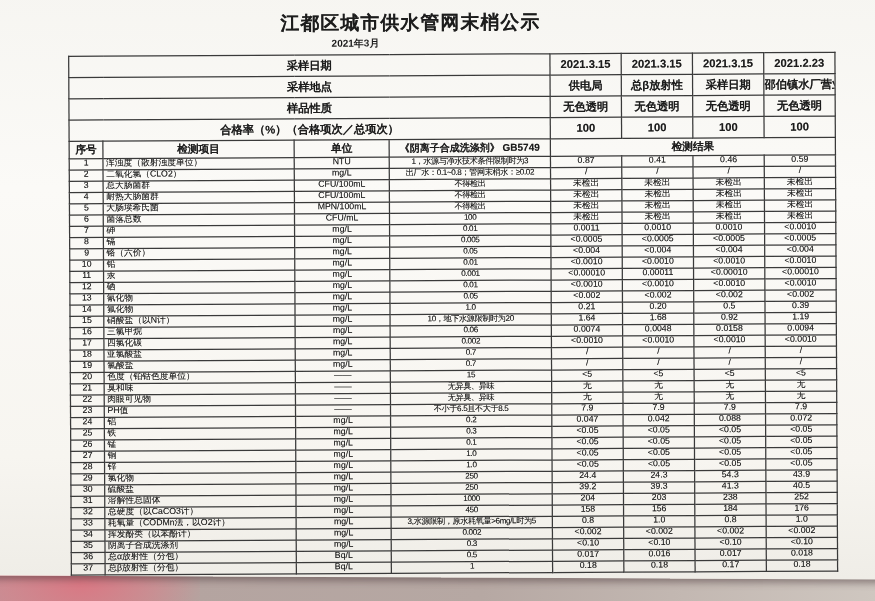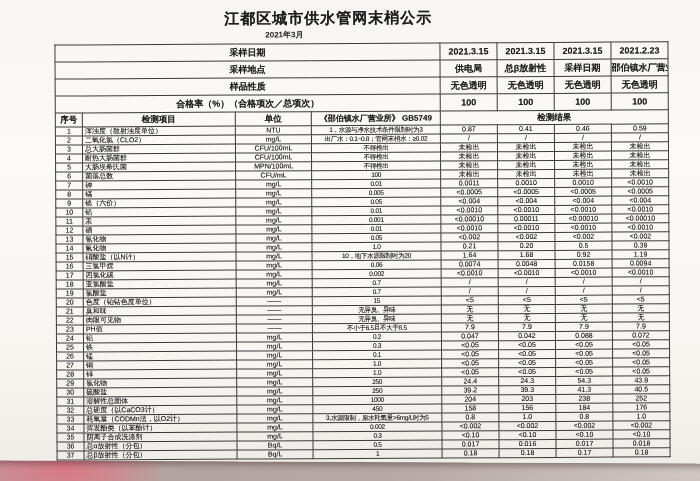--- a/index.html
+++ b/index.html
@@ -100,21 +100,21 @@
             <td>100</td>
             <td>100</td>
             <td>100</td>
           </tr>
         </tbody>
       <tbody>
         <tr class="head-row">
           <td>序号</td>
           <td>检测项目</td>
           <td>单位</td>
-          <td style="font-size:8px">《邵伯镇水厂营业所》 GB5749</td>
+          <td style="font-size:8px">《阴离子合成洗涤剂》 GB5749</td>
           <td colspan="4">检测结果</td>
         </tr>
       </tbody>
       <tbody>
           <tr class="data-row">
             <td>1</td>
             <td class="item">浑浊度（散射浊度单位）</td>
             <td>NTU</td>
             <td class="std">1，水源与净水技术条件限制时为3</td>
             <td>0.87</td>

